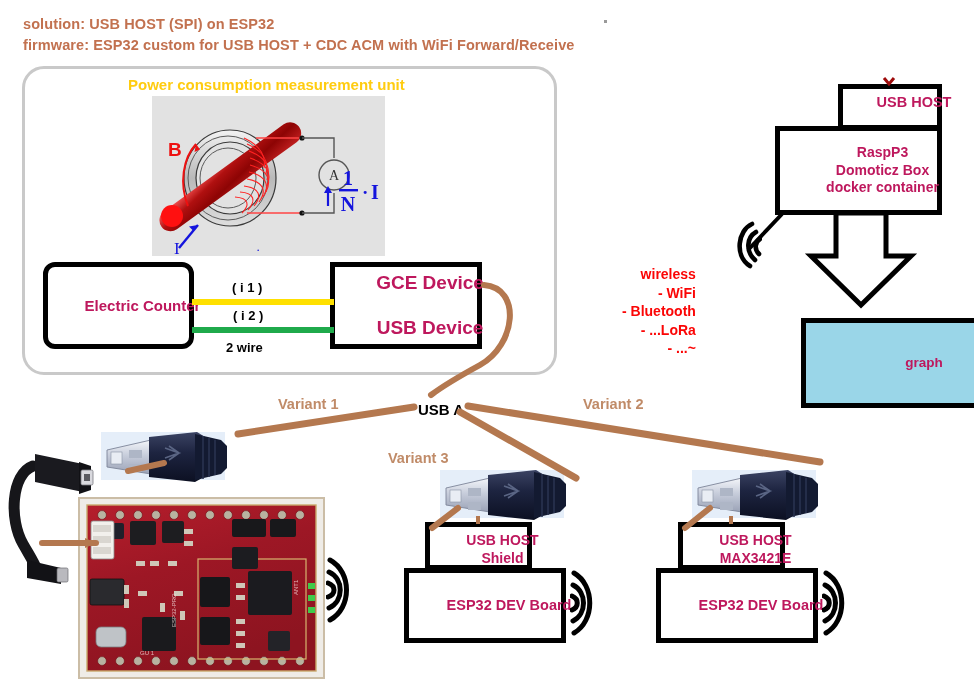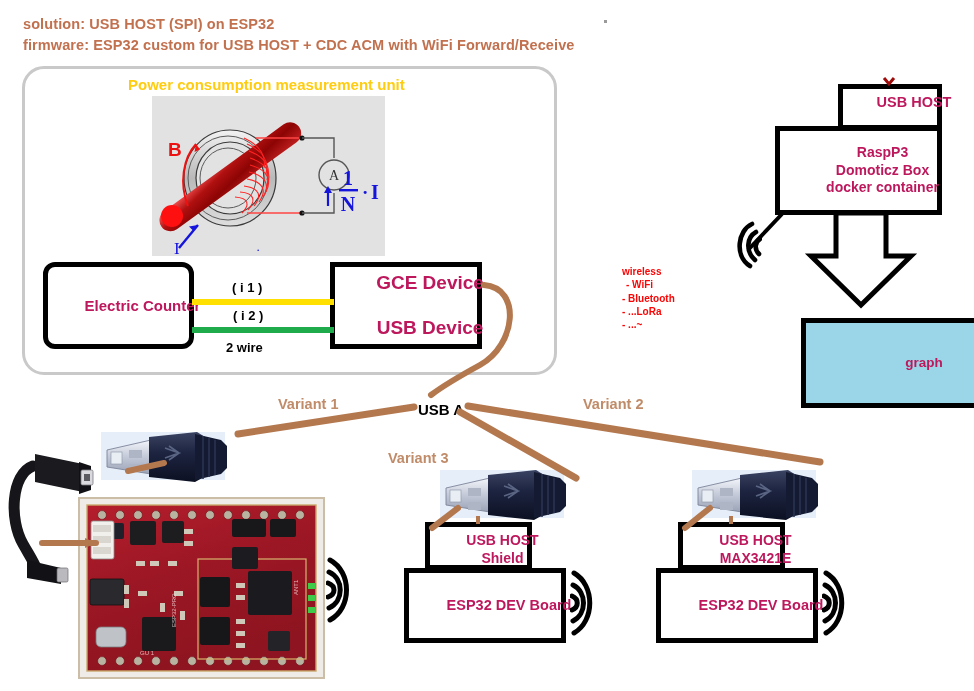--- a/index.html
+++ b/index.html
@@ -74,24 +74,25 @@
   .wire-y { background: #ffe000; height: 6px; }
   .wire-g { background: #1faa4b; height: 6px; }
   .wirelbl {
     font-size: 13px; font-weight: bold; color: #000;
     white-space: nowrap;
   }
 
   
   .wireless-list {
     color: #fb0505;
-    font-size: 10px;
+    font-size: 14px;
     font-weight: bold;
     line-height: 1.33;
     white-space: nowrap;
+    text-align: right;
   }
 
   
   .variant {
     color: #c08b68;
     font-size: 14.5px;
     font-weight: bold;
     white-space: nowrap;
   }
   .usba {

